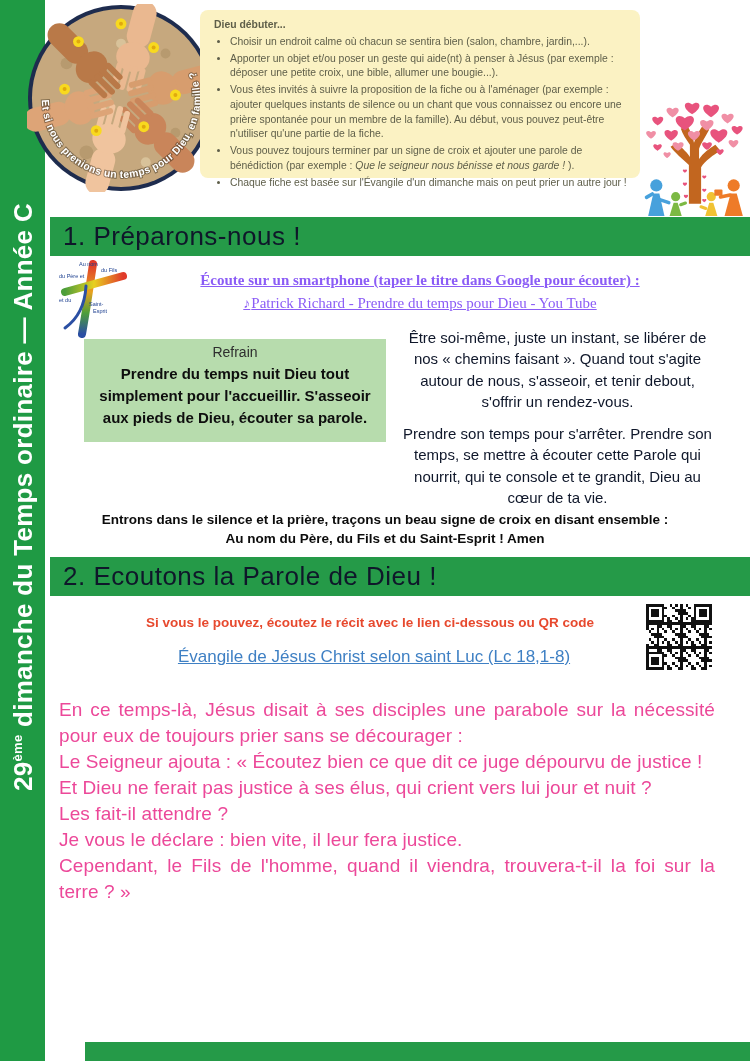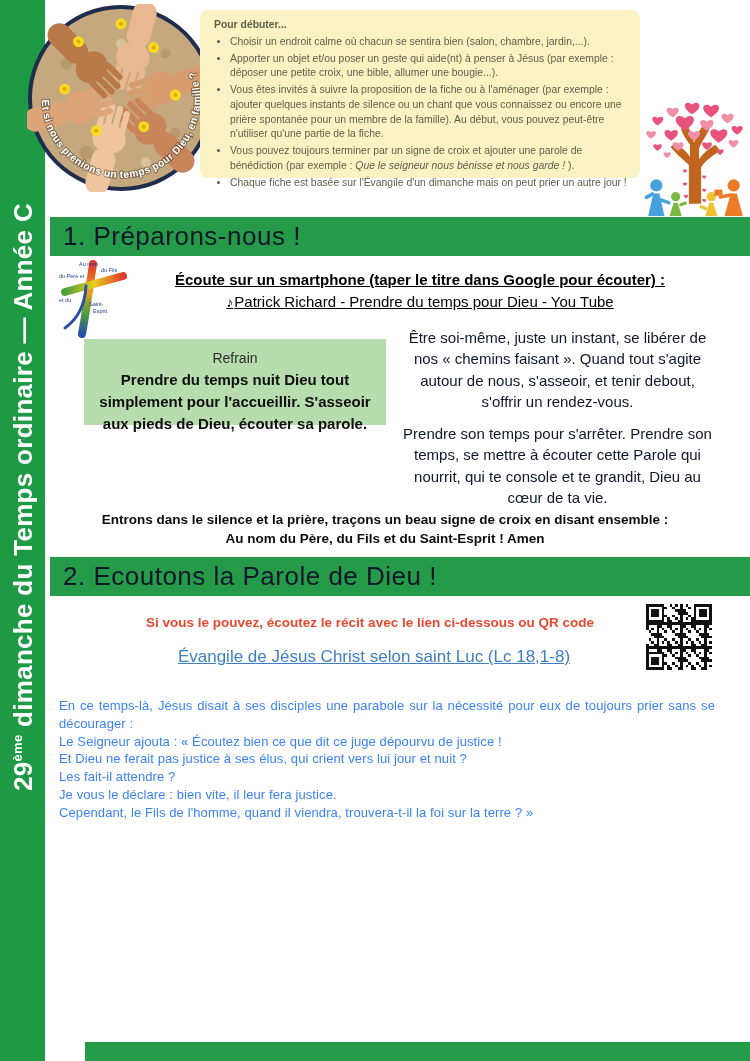--- a/index.html
+++ b/index.html
@@ -31,47 +31,47 @@
   .banner{left:50px;width:700px;height:39px;background:#259a48;color:#0f172a;
       font-size:26px;line-height:39px;padding-left:13px;box-sizing:border-box;letter-spacing:.5px;}
   .banner1{top:217px;}
   .banner2{top:557px;}
 
   
   .cross-logo{left:57px;top:258px;width:74px;height:80px;}
 
   
   .listen{left:135px;top:271px;width:570px;text-align:center;}
-  .listen a{color:#000000;text-decoration:underline;}
+  .listen a{color:#8b5cf6;text-decoration:underline;font-family:Liberation Serif, serif;}
   .listen-l1{font-weight:bold;font-size:15px;display:inline-block;margin-bottom:5px;}
   .listen-l2{font-size:15px;display:inline-block;}
   .note-glyph{font-size:14px;margin-right:1px;}
 
   
-  .refrain-box{left:84px;top:339px;width:302px;height:86px;background:#b7dcad;
-      text-align:center;box-sizing:border-box;padding-top:11px;}
+  .refrain-box{left:84px;top:339px;width:302px;height:103px;background:#b7dcad;
+      text-align:center;box-sizing:border-box;padding-top:5px;}
   .refrain-label{font-size:14px;color:#2e2e2e;margin-bottom:3px;}
   .refrain-text{font-size:15px;font-weight:bold;color:#0e0e0e;line-height:1.45;padding:0 10px;}
 
   
   .reflection{left:400px;top:327px;width:315px;text-align:center;font-size:15px;color:#0f172a;line-height:1.42;}
   .reflection p{margin:0 0 11px 0;}
 
   
   .invocation{left:55px;top:511px;width:660px;text-align:center;font-weight:bold;
       font-size:13.5px;color:#0c0c0c;line-height:1.4;}
 
   
   .red-note{left:60px;top:615px;width:620px;text-align:center;color:#e7492e;font-weight:bold;font-size:13.5px;}
   .gospel-link-wrap{left:60px;top:647px;width:620px;text-align:center;}
   .gospel-link{color:#3f80c4;font-size:17px;text-decoration:underline;margin-left:8px;}
   .qr{left:646px;top:604px;width:66px;height:66px;}
 
   
-  .gospel{left:59px;top:697px;width:656px;font-size:13px;color:#3b82f6;line-height:1.37;
+  .gospel{left:59px;top:697px;width:656px;font-size:19px;color:#ec4899;line-height:1.37;
       text-align:justify;letter-spacing:.1px;}
   .gospel p{margin:0;}
 
   
   .bottom-bar{left:85px;top:1042px;width:665px;height:19px;background:#259a48;}
 </style>
 </head>
 <body>
 
 <div class="page">
@@ -172,21 +172,21 @@
           </g>
       </g>
       <path id="cap-arc" d="M 15 95 A 80 80 0 1 0 156 44" fill="none"></path>
       <text font-size="10.5" font-weight="bold" fill="#ffffff" stroke="rgba(40,30,15,0.45)" stroke-width="2" paint-order="stroke" style="paint-order:stroke" letter-spacing="0.3">
         <textPath href="#cap-arc" startOffset="2">Et si nous prenions un temps pour Dieu, en famille ?</textPath>
       </text>
     </svg>
   </div>
 
   <div class="abs intro-box">
-    <p class="intro-title">Pour débuter...</p>
+    <p class="intro-title">Dieu débuter...</p>
     <ul class="intro-list">
       <li>Choisir un endroit calme où chacun se sentira bien (salon, chambre, jardin,...).</li>
       <li>Apporter un objet et/ou poser un geste qui aide(nt) à penser à Jésus (par exemple : déposer une petite croix, une bible, allumer une bougie...).</li>
       <li>Vous êtes invités à suivre la proposition de la fiche ou à l'aménager (par exemple : ajouter quelques instants de silence ou un chant que vous connaissez ou encore une prière spontanée pour un membre de la famille). Au début, vous pouvez peut-être n'utiliser qu'une partie de la fiche.</li>
       <li><span>Vous pouvez toujours terminer par un signe de croix et ajouter une parole de bénédiction (par exemple : </span><i>Que le seigneur nous bénisse et nous garde !</i><span> ).</span></li>
       <li>Chaque fiche est basée sur l'Évangile d'un dimanche mais on peut prier un autre jour !</li>
     </ul>
   </div>
 
   <div class="abs tree">

